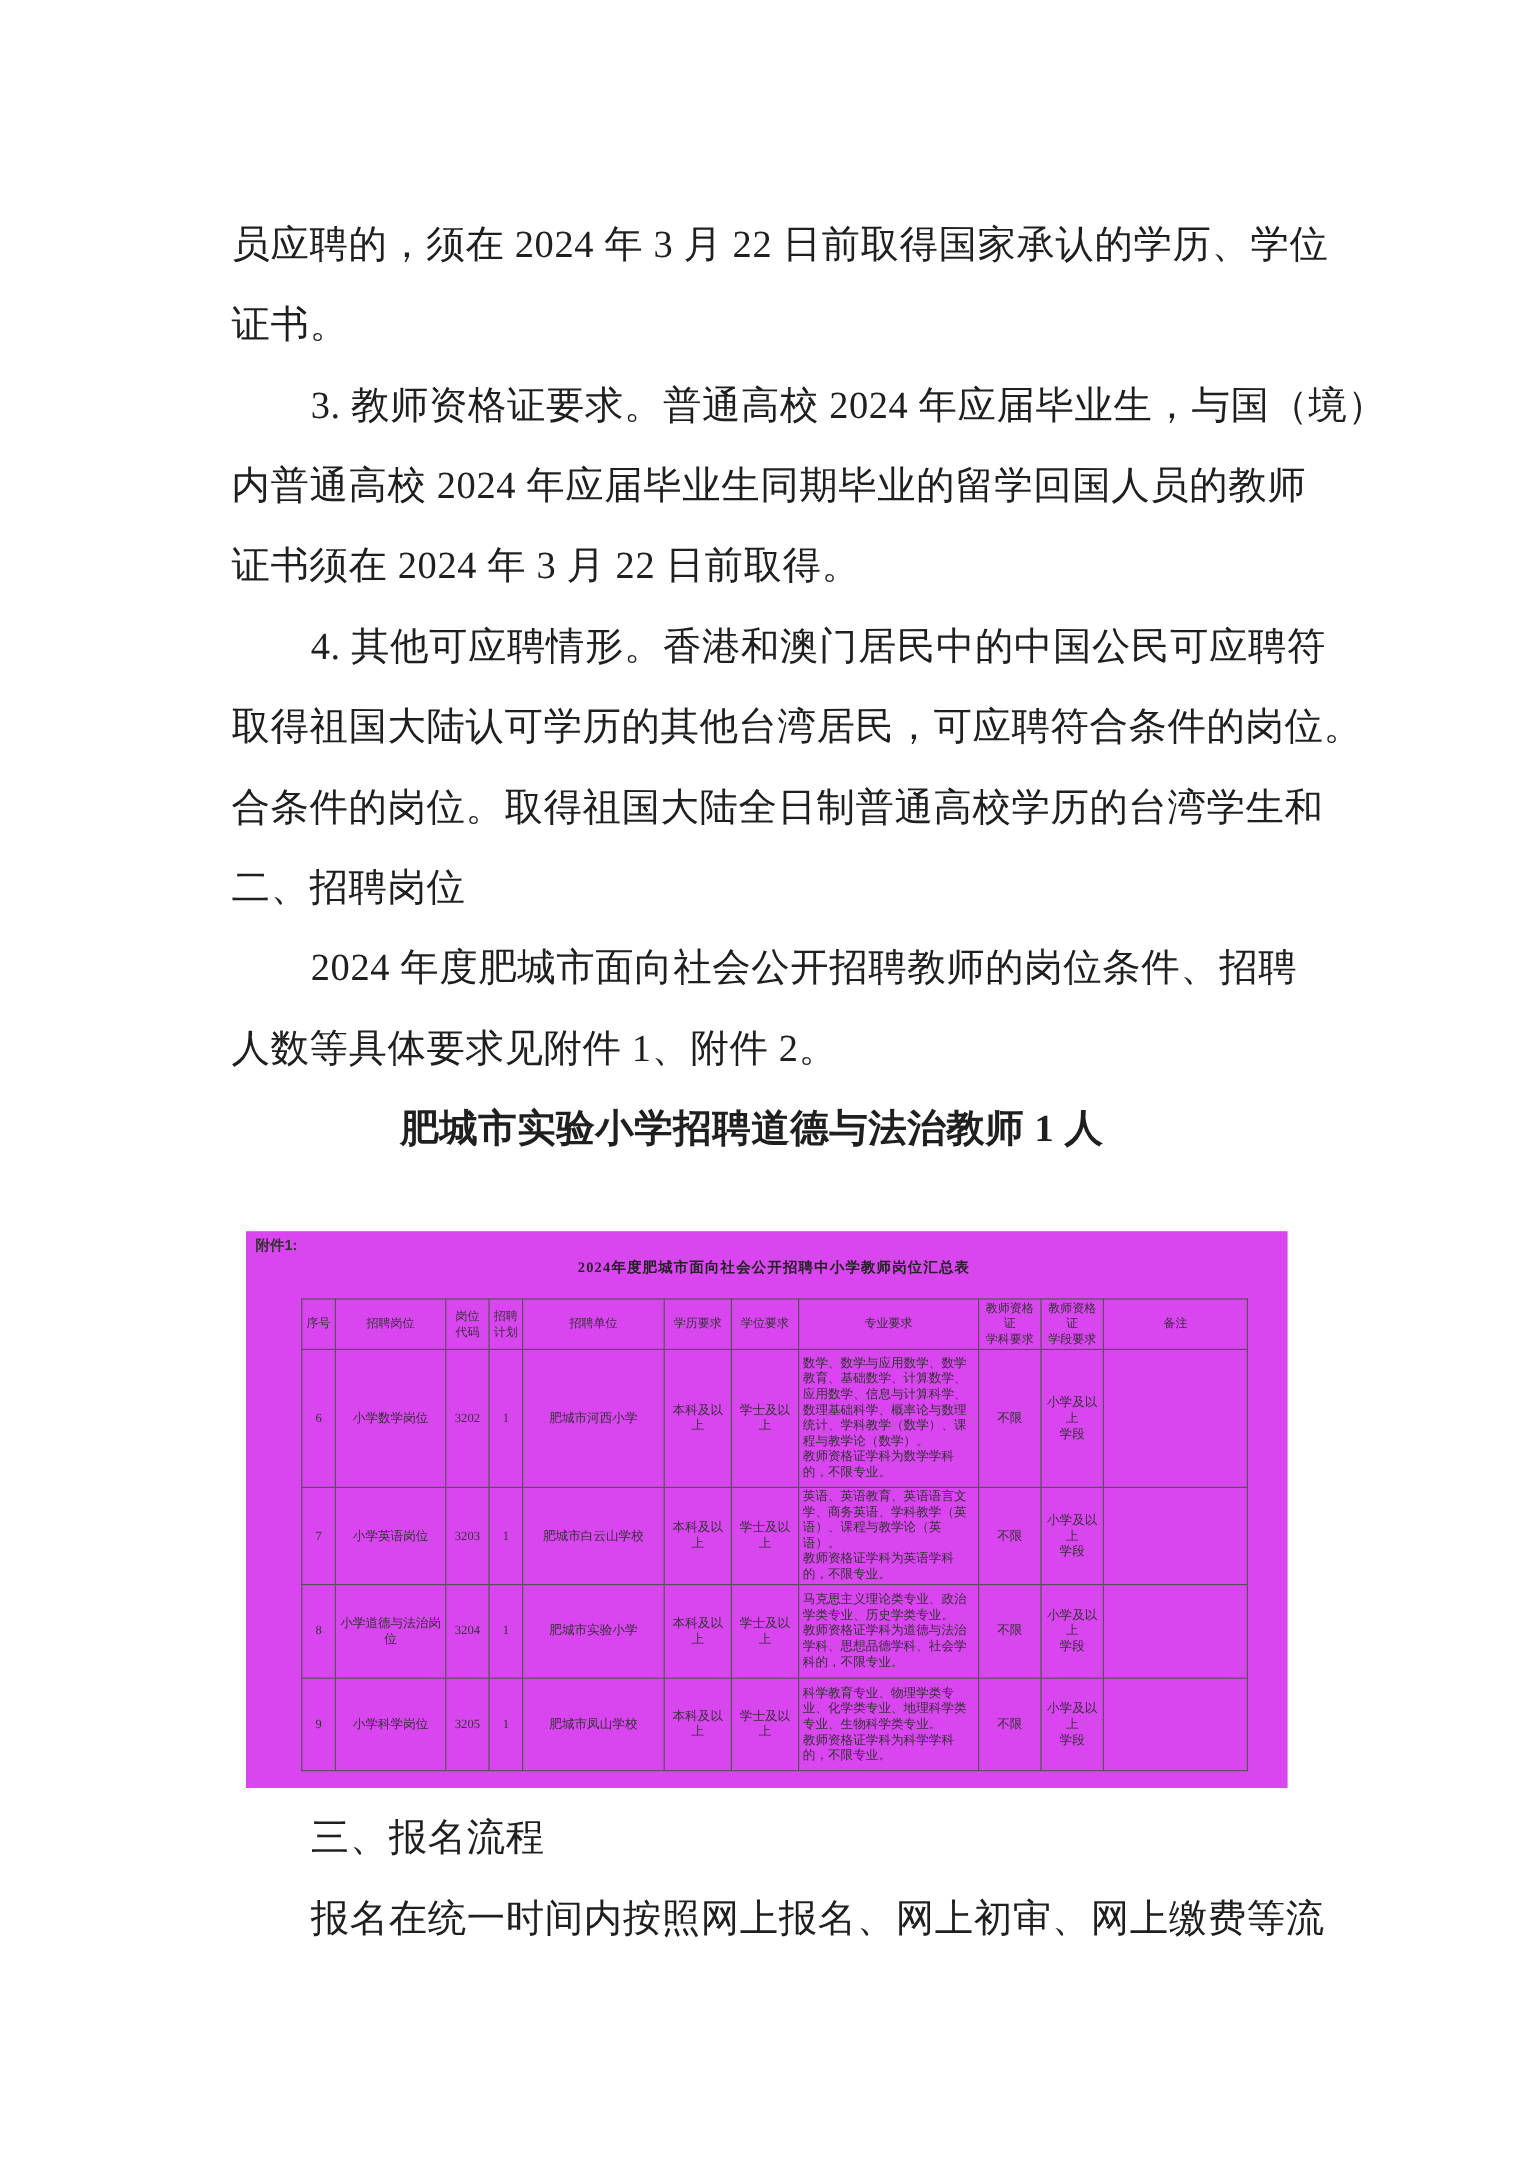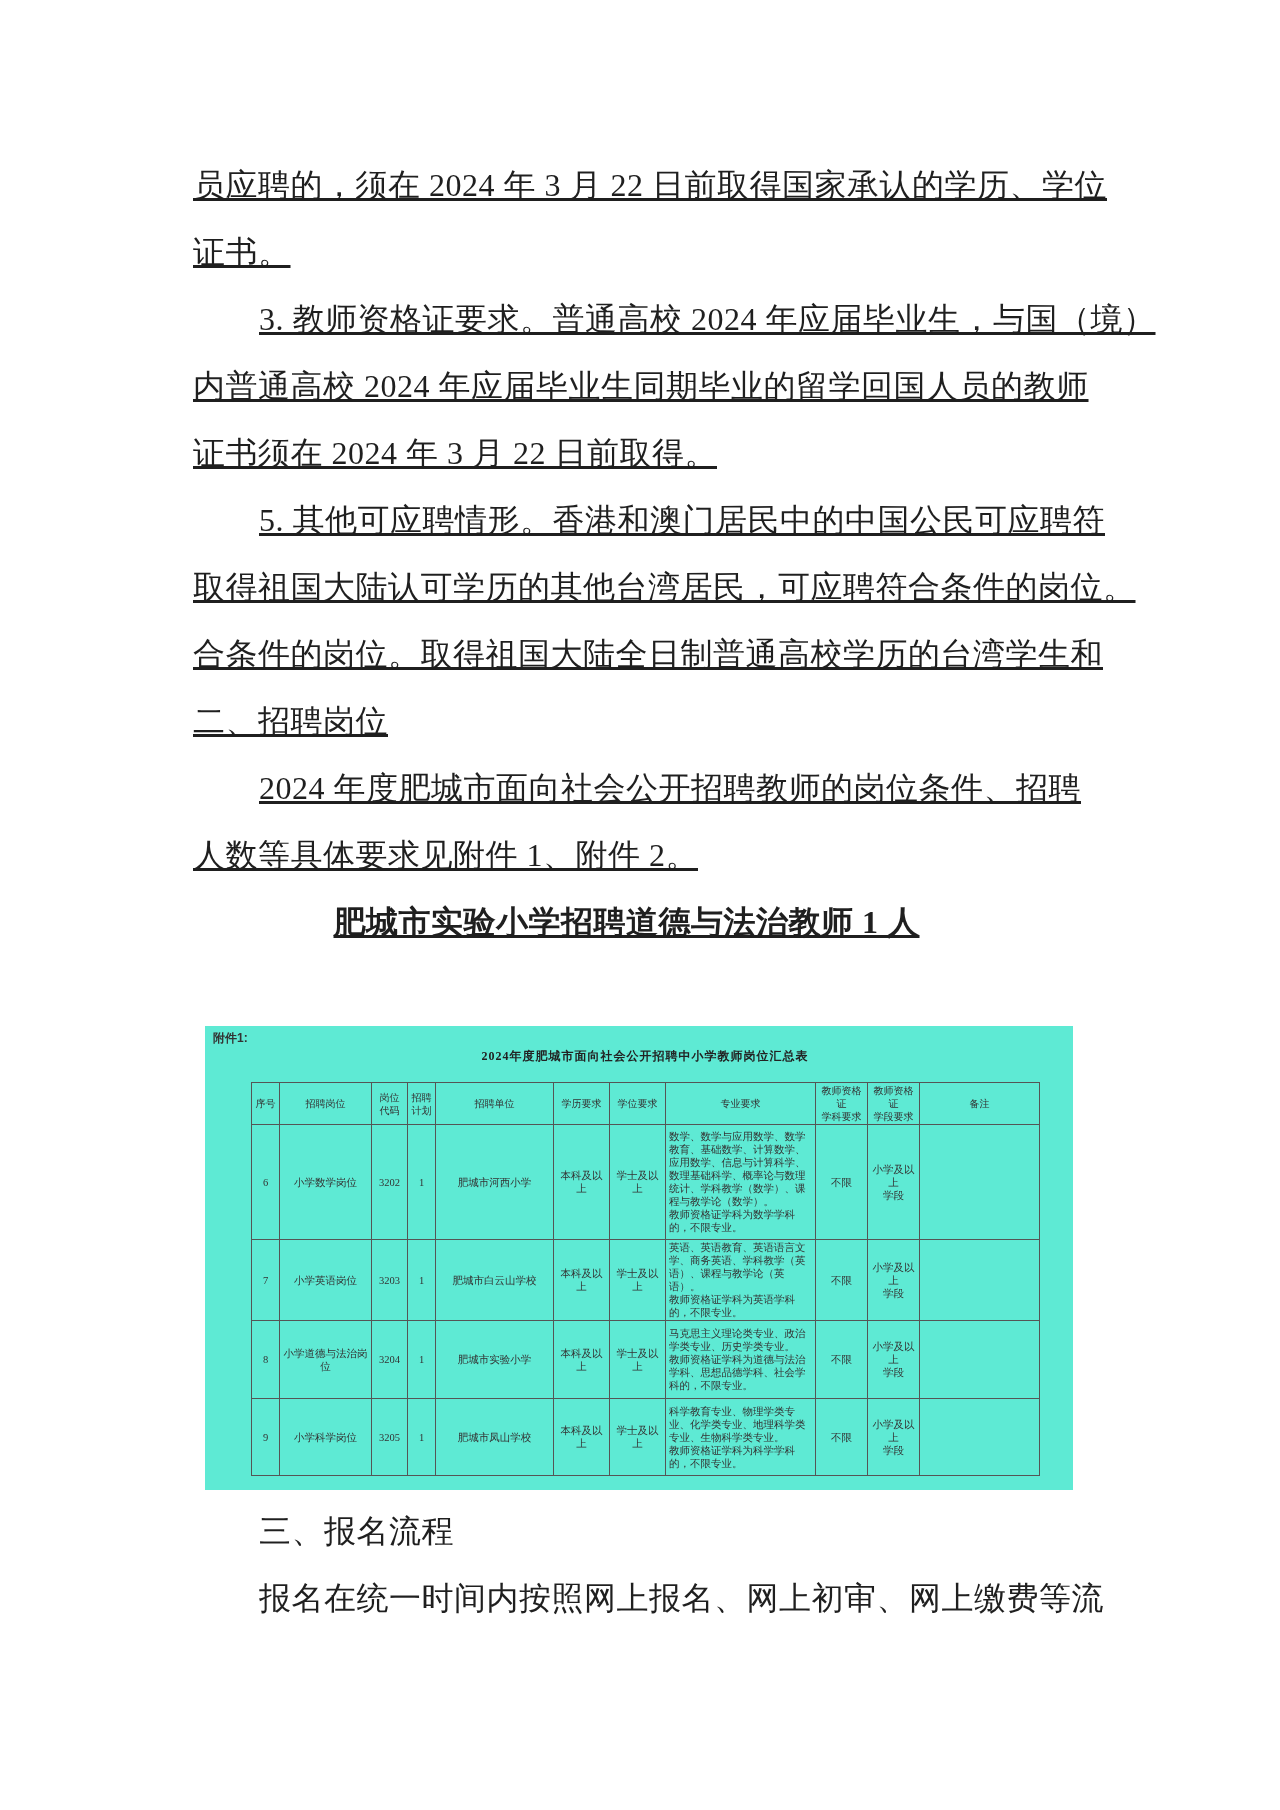--- a/index.html
+++ b/index.html
@@ -5,40 +5,40 @@
   html,body{margin:0;padding:0;}
   body{
     width:1280px;height:1810px;position:relative;
     background:#ffffff;
     font-family:"Liberation Serif","DejaVu Serif",serif;
     color:#1f1f1f;
     overflow:hidden;
   }
   
   .textblock{position:absolute;left:193px;width:772px;}
-  .tb1{top:152px;text-decoration:underline;}
+  .tb1{top:170px;}
   .tb2{top:1498px;}
   .line{
     font-size:32px;
     line-height:67px;
     height:67px;
     white-space:nowrap;
     letter-spacing:0.5px;
   }
   .line.indent{text-indent:66px;}
   .line.heading{
     font-weight:bold;
     white-space:nowrap;
     text-align:center;
     padding-left:95px;
   }
   
   .attachment{
     position:absolute;left:205px;top:1026px;width:868px;height:464px;
-    background:#5eead4;
+    background:#d946ef;
     color:#333;
   }
   .att-label{
     position:absolute;left:8px;top:4px;
     font-size:12px;font-weight:bold;
     font-family:"Liberation Sans","DejaVu Sans",sans-serif;
   }
   .att-title{
     position:absolute;left:46px;top:22px;width:788px;
     text-align:center;
@@ -82,21 +82,21 @@
 </style>
 </head>
 <body>
 
 <div class="textblock tb1">
   <div class="line">员应聘的，须在 2024 年 3 月 22 日前取得国家承认的学历、学位</div>
   <div class="line">证书。</div>
   <div class="line indent">3. 教师资格证要求。普通高校 2024 年应届毕业生，与国（境）</div>
   <div class="line">内普通高校 2024 年应届毕业生同期毕业的留学回国人员的教师</div>
   <div class="line">证书须在 2024 年 3 月 22 日前取得。</div>
-  <div class="line indent">5. 其他可应聘情形。香港和澳门居民中的中国公民可应聘符</div>
+  <div class="line indent">4. 其他可应聘情形。香港和澳门居民中的中国公民可应聘符</div>
   <div class="line">取得祖国大陆认可学历的其他台湾居民，可应聘符合条件的岗位。</div>
   <div class="line">合条件的岗位。取得祖国大陆全日制普通高校学历的台湾学生和</div>
   <div class="line">二、招聘岗位</div>
   <div class="line indent">2024 年度肥城市面向社会公开招聘教师的岗位条件、招聘</div>
   <div class="line">人数等具体要求见附件 1、附件 2。</div>
   <div class="line heading">肥城市实验小学招聘道德与法治教师 1 人</div>
 </div>
 
 <div class="attachment">
   <div class="att-label">附件1:</div>

